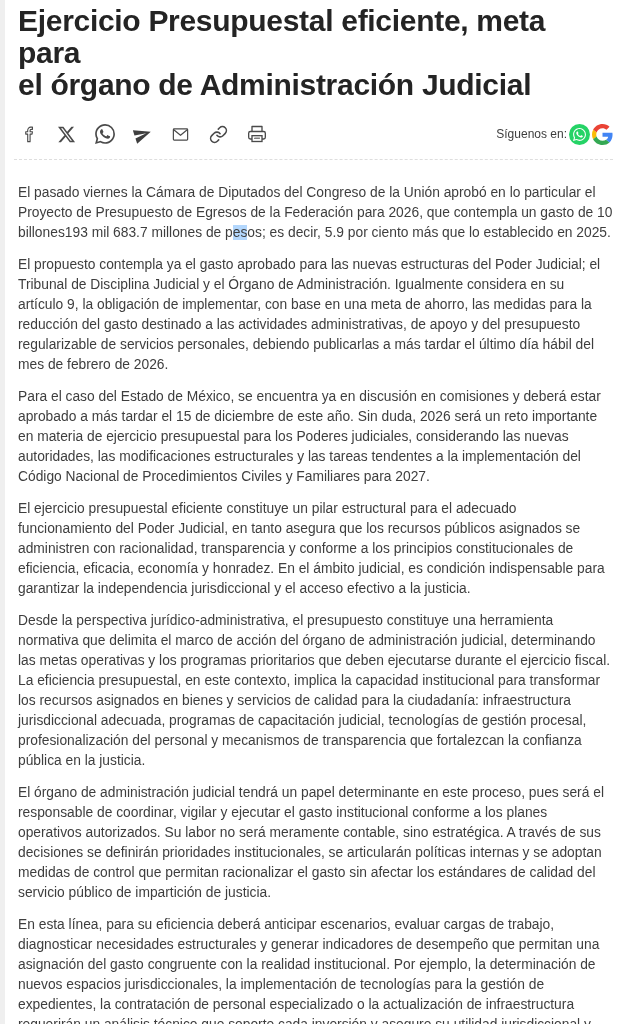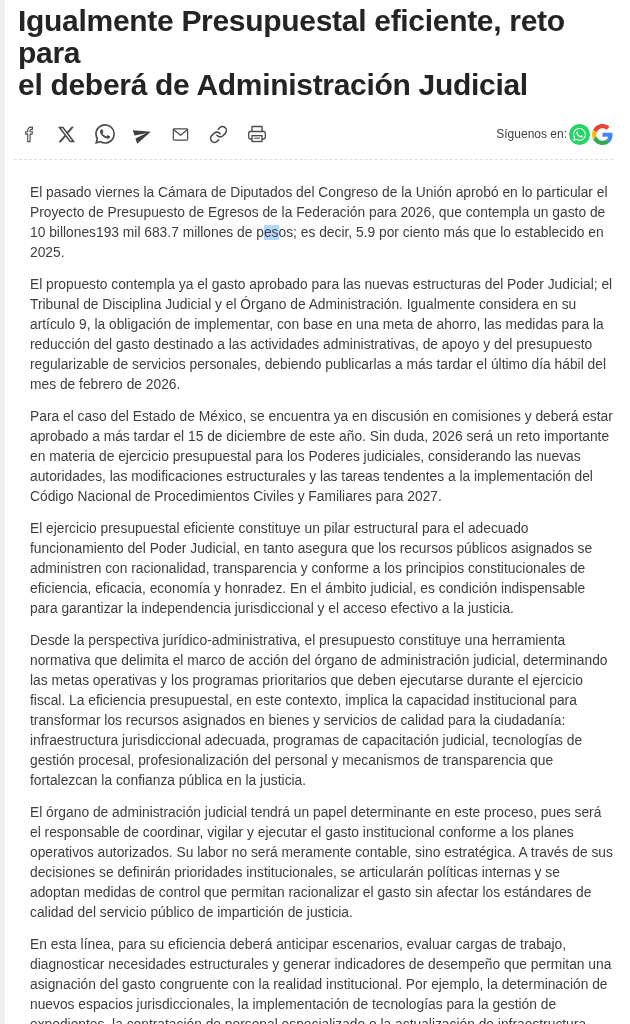--- a/index.html
+++ b/index.html
@@ -35,34 +35,34 @@
   .follow-label { font-size: 12px; color: #3d3d3d; }
   .wa-circle {
     width: 21px; height: 21px; border-radius: 50%;
     display: flex; align-items: center; justify-content: center;
   }
 
   .divider { border: none; border-top: 1px dashed #dedede; margin: 13px 0 0 -4px; }
 
   .article { margin-top: 23px; }
   .article p {
-    margin: 0 0 12px 12px;
+    margin: 0 0 12px 0;
     font-size: 13.8px; line-height: 20px; color: #3e3e3e;
   }
   .article p:last-child { margin-bottom: 0; }
   .sel { background: #b3d7fd; }
 </style>
 </head>
 <body>
 
 <div class="left-strip"></div>
 
 <div class="container">
 
-  <h1 class="page-title"><span>Igualmente Presupuestal eficiente, reto para</span><br><span>el deberá de Administración Judicial</span></h1>
+  <h1 class="page-title"><span>Ejercicio Presupuestal eficiente, meta para</span><br><span>el órgano de Administración Judicial</span></h1>
 
   <div class="share-bar">
     <div class="share-icons">
 
       <button class="icon-btn" title="Facebook">
         <svg width="19" height="19" viewBox="0 0 24 24">
           <path d="M14 8.5V7a1.5 1.5 0 0 1 1.5-1.5h1.5V2.75h-2.25A3.75 3.75 0 0 0 11 6.5v2H8.5v3H11v9.5h3v-9.5h2.5l.5-3z" fill="none" stroke="#4a4a4a" stroke-width="1.4" stroke-linejoin="round"></path>
         </svg>
       </button>
 

